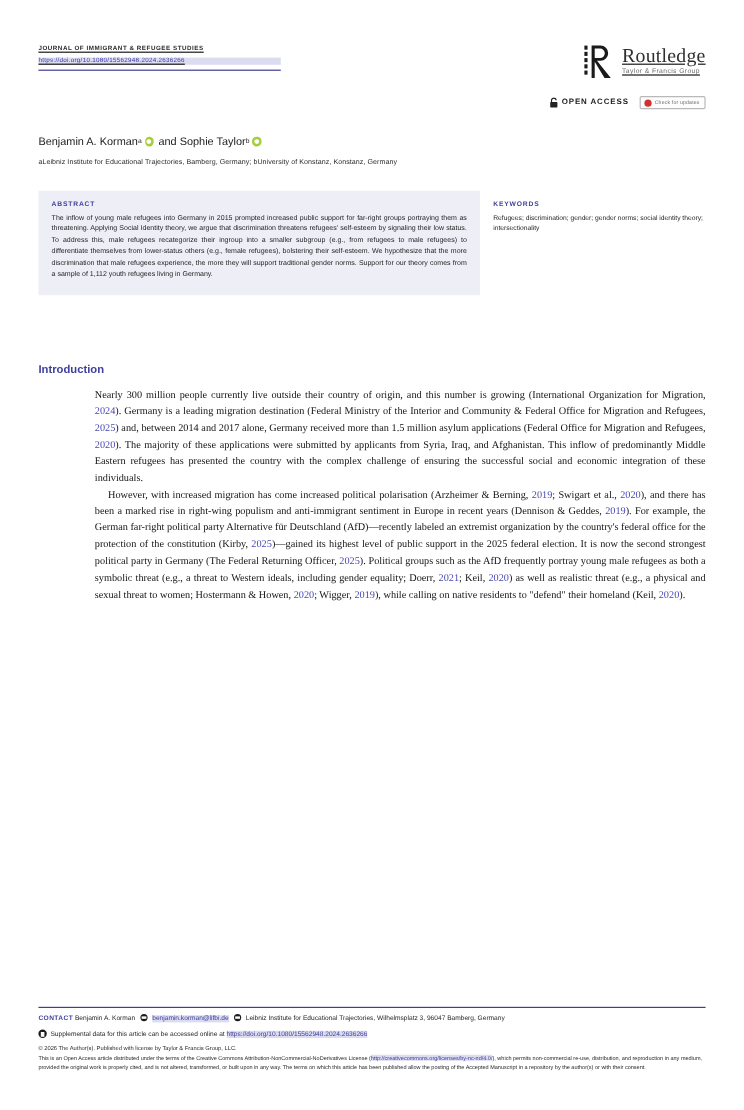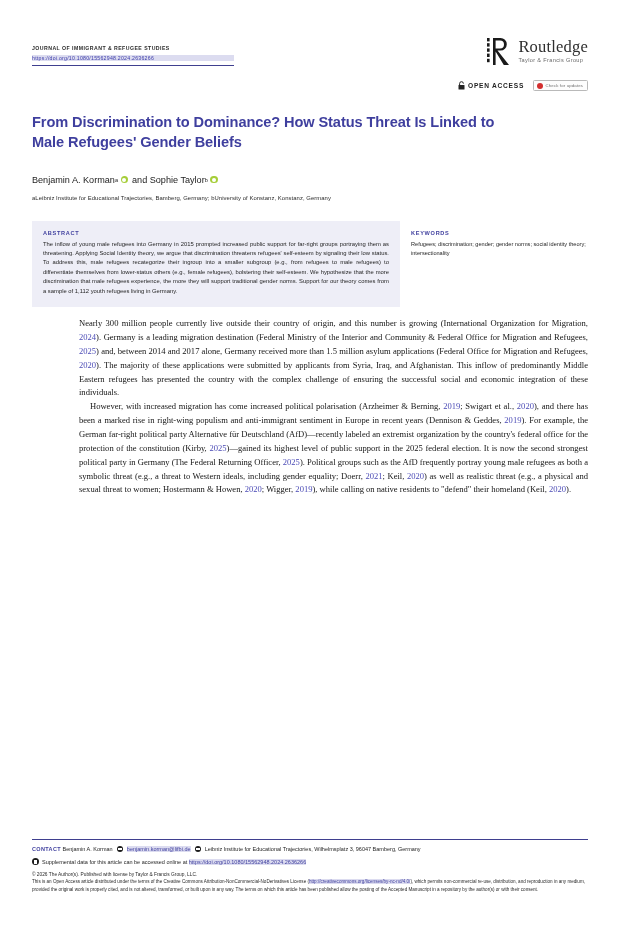--- a/index.html
+++ b/index.html
@@ -7,21 +7,21 @@
   body {
     width: 620px; height: 925px;
     background: #ffffff;
     font-family: "Liberation Serif", "DejaVu Serif", serif;
     color: #1a1a1a;
     overflow: hidden;
   }
   .page { position: relative; width: 620px; height: 925px; padding: 0 32px; }
 
   
-  .masthead { display: flex; justify-content: space-between; align-items: flex-end; padding-top: 34px; }
+  .masthead { display: flex; justify-content: space-between; align-items: flex-start; padding-top: 34px; text-decoration: underline; }
   .journal-block { padding-top: 4px; }
   .journal-name {
     font-family: "Liberation Sans", sans-serif;
     font-size: 5.2px; font-weight: 700; letter-spacing: .45px;
     color: #2b2b2b; text-transform: uppercase; line-height: 1.5;
   }
   .journal-doi {
     font-family: "Liberation Sans", sans-serif;
     font-size: 5.2px; color: #3a3aa8; letter-spacing: .25px;
     margin-top: 2.5px; background: #dcdcf0;
@@ -186,21 +186,20 @@
         <rect x="0.5" y="4" width="6" height="4.6" rx="0.6" fill="#232323"></rect>
       </svg>
       <span class="oa-label">OPEN ACCESS</span>
     </div>
     <div class="checkmark-badge">
       <span class="cm-dot"></span>
       <span class="cm-text">Check for updates</span>
     </div>
   </div>
 
-  <h1 class="title">From Discrimination to Dominance? How Status Threat Is Linked to Male Refugees' Gender Beliefs</h1>
 
   <div class="authors">
     <span>Benjamin A. Korman</span><span class="sup">a</span>
     <span class="orcid"></span>
     <span>and</span>&nbsp;
     <span>Sophie Taylor</span><span class="sup">b</span>
     <span class="orcid"></span>
   </div>
   <div class="affil">aLeibniz Institute for Educational Trajectories, Bamberg, Germany; bUniversity of Konstanz, Konstanz, Germany</div>
 
@@ -208,20 +207,21 @@
     <div class="abs-box">
       <div class="sec-label">ABSTRACT</div>
       <div class="abs-text">The inflow of young male refugees into Germany in 2015 prompted increased public support for far-right groups portraying them as threatening. Applying Social Identity theory, we argue that discrimination threatens refugees' self-esteem by signaling their low status. To address this, male refugees recategorize their ingroup into a smaller subgroup (e.g., from refugees to male refugees) to differentiate themselves from lower-status others (e.g., female refugees), bolstering their self-esteem. We hypothesize that the more discrimination that male refugees experience, the more they will support traditional gender norms. Support for our theory comes from a sample of 1,112 youth refugees living in Germany.</div>
     </div>
     <div class="kw-box">
       <div class="sec-label">KEYWORDS</div>
       <div class="kw-text">Refugees; discrimination; gender; gender norms; social identity theory; intersectionality</div>
     </div>
   </div>
 
+  <h2 class="section-head">Introduction</h2>
   <div class="body-copy">
     <p class="para"><span>Nearly 300 million people currently live outside their country of origin, and this number is growing (International Organization for Migration, </span><span class="cit">2024</span><span>). Germany is a leading migration destination (Federal Ministry of the Interior and Community &amp; Federal Office for Migration and Refugees, </span><span class="cit">2025</span><span>) and, between 2014 and 2017 alone, Germany received more than 1.5 million asylum applications (Federal Office for Migration and Refugees, </span><span class="cit">2020</span><span>). The majority of these applications were submitted by applicants from Syria, Iraq, and Afghanistan. This inflow of predominantly Middle Eastern refugees has presented the country with the complex challenge of ensuring the successful social and economic integration of these individuals.</span></p>
     <p class="para"><span>However, with increased migration has come increased political polarisation (Arzheimer &amp; Berning, </span><span class="cit">2019</span><span>; Swigart et al., </span><span class="cit">2020</span><span>), and there has been a marked rise in right-wing populism and anti-immigrant sentiment in Europe in recent years (Dennison &amp; Geddes, </span><span class="cit">2019</span><span>). For example, the German far-right political party Alternative für Deutschland (AfD)—recently labeled an extremist organization by the country's federal office for the protection of the constitution (Kirby, </span><span class="cit">2025</span><span>)—gained its highest level of public support in the 2025 federal election. It is now the second strongest political party in Germany (The Federal Returning Officer, </span><span class="cit">2025</span><span>). Political groups such as the AfD frequently portray young male refugees as both a symbolic threat (e.g., a threat to Western ideals, including gender equality; Doerr, </span><span class="cit">2021</span><span>; Keil, </span><span class="cit">2020</span><span>) as well as realistic threat (e.g., a physical and sexual threat to women; Hostermann &amp; Howen, </span><span class="cit">2020</span><span>; Wigger, </span><span class="cit">2019</span><span>), while calling on native residents to "defend" their homeland (Keil, </span><span class="cit">2020</span><span>).</span></p>
   </div>
 
   <div class="footer">
     <div class="rule-foot"></div>
     <div class="contact-line">
       <span class="contact-label">CONTACT</span>
       <span>Benjamin A. Korman</span>

